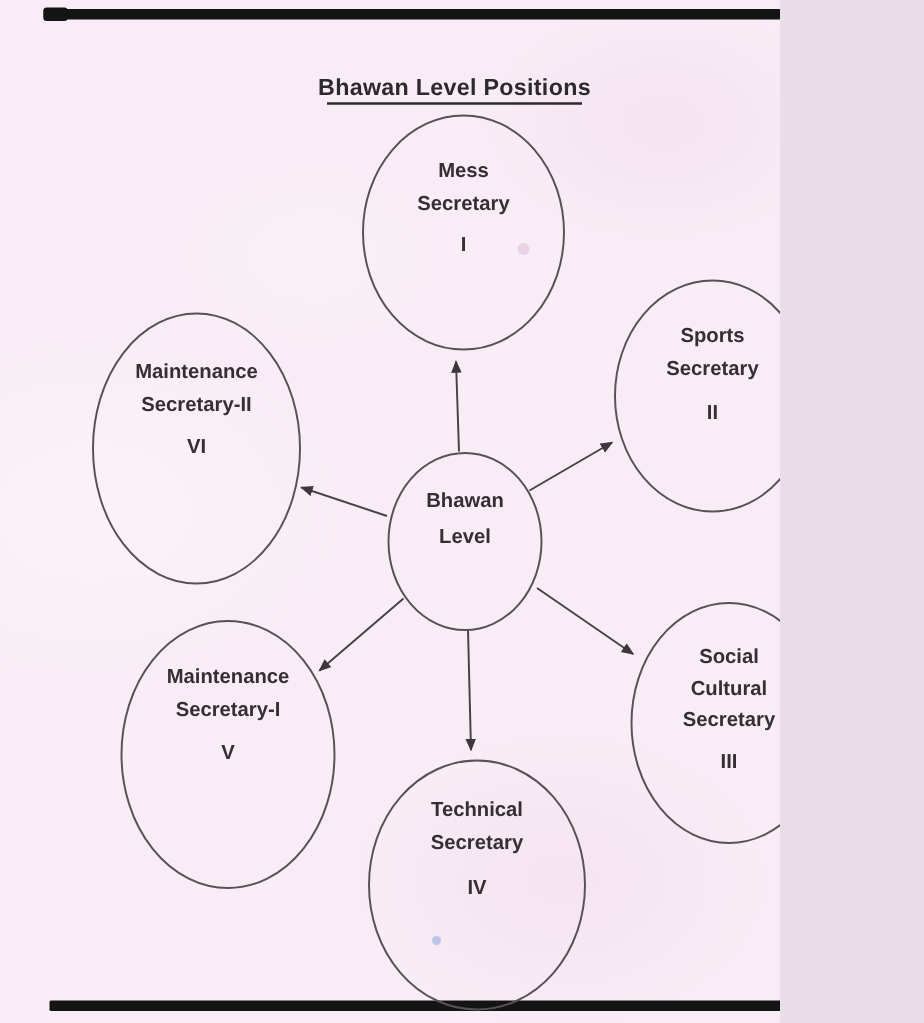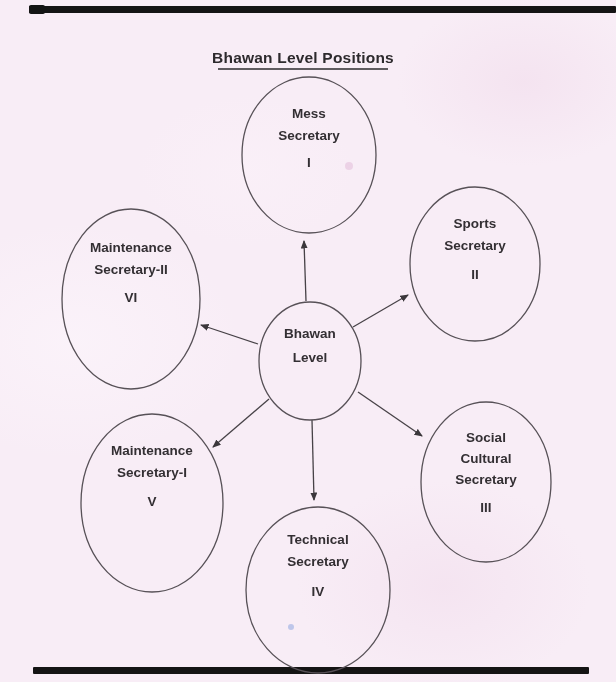--- a/index.html
+++ b/index.html
@@ -3,21 +3,21 @@
 <meta charset="utf-8">
 <style>
   html, body {
     margin: 0;
     padding: 0;
     background: #e9dde7;
     font-family: "Liberation Sans", sans-serif;
   }
   .page {
     position: relative;
-    width: 616px;
+    width: 520px;
     height: 682px;
     overflow: hidden;
     background:
       radial-gradient(180px 120px at 85% 12%, rgba(243,224,238,0.75), transparent 70%),
       radial-gradient(240px 170px at 12% 50%, rgba(251,243,250,0.9), transparent 70%),
       radial-gradient(210px 150px at 72% 86%, rgba(242,222,237,0.6), transparent 70%),
       radial-gradient(160px 110px at 40% 25%, rgba(250,240,248,0.8), transparent 70%),
       #f8edf6;
   }
   svg { display: block; }

